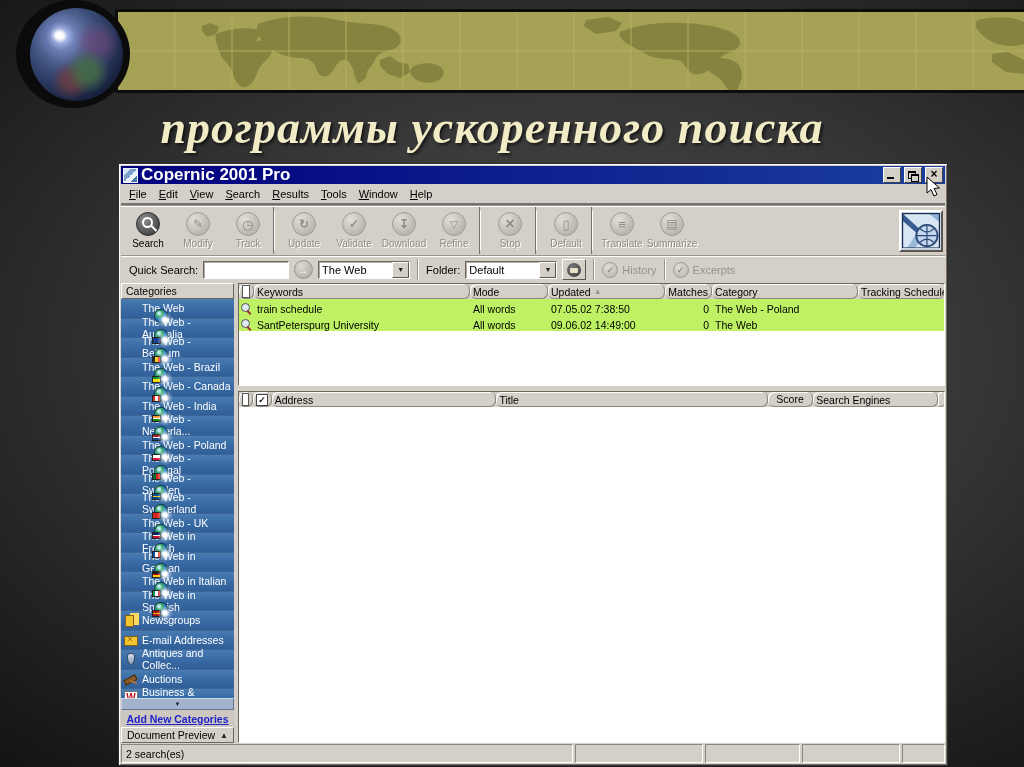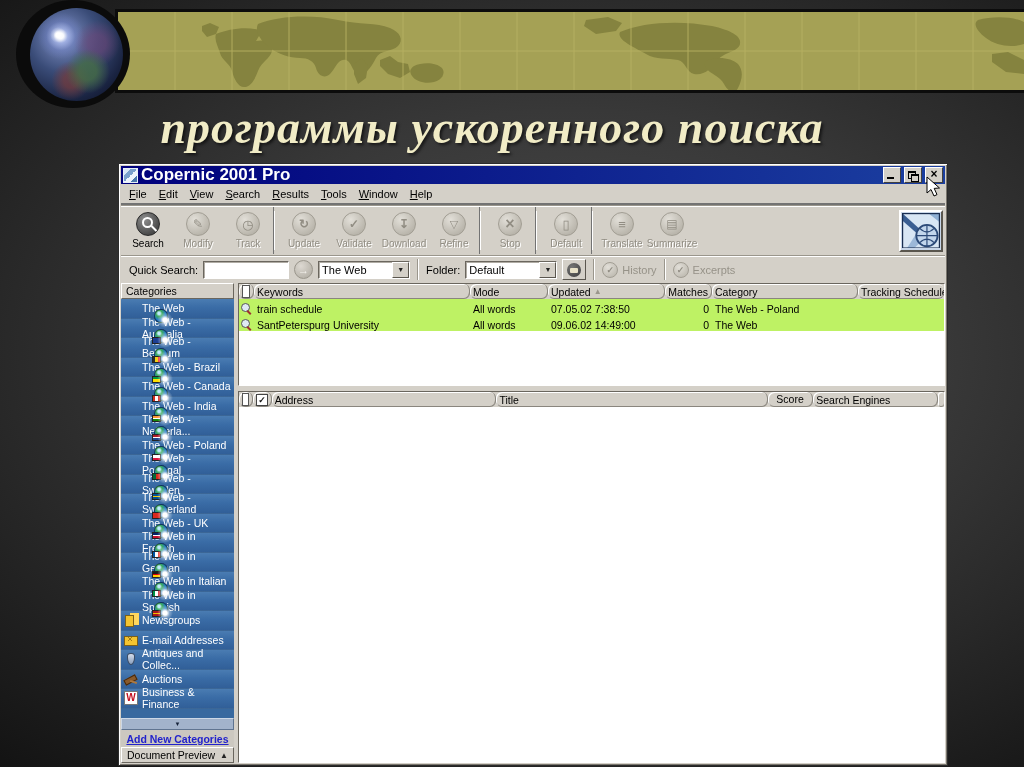--- a/index.html
+++ b/index.html
@@ -548,20 +548,27 @@
               </span>
             <span class="gh r-eng">Search Engines</span>
             <span class="gh r-fill"></span>
           </div>
           <div class="white-fill"></div>
         </div>
 
       </div>
     </div>
 
+    <div class="statusbar">
+      <span class="sb sb-main">2 search(es)</span>
+      <span class="sb sb-1"></span>
+      <span class="sb sb-2"></span>
+      <span class="sb sb-3"></span>
+      <span class="sb sb-4"></span>
+    </div>
 
   </div>
 
   <svg class="cursor" width="16" height="22" viewBox="0 0 16 22">
     <path d="M1,1 L1,17 L5,13.5 L8,20 L11,18.6 L8.2,12.4 L13.5,12 Z" fill="#fff" stroke="#000" stroke-width="1"></path>
   </svg>
 
 </div>
 
 </body></html>

